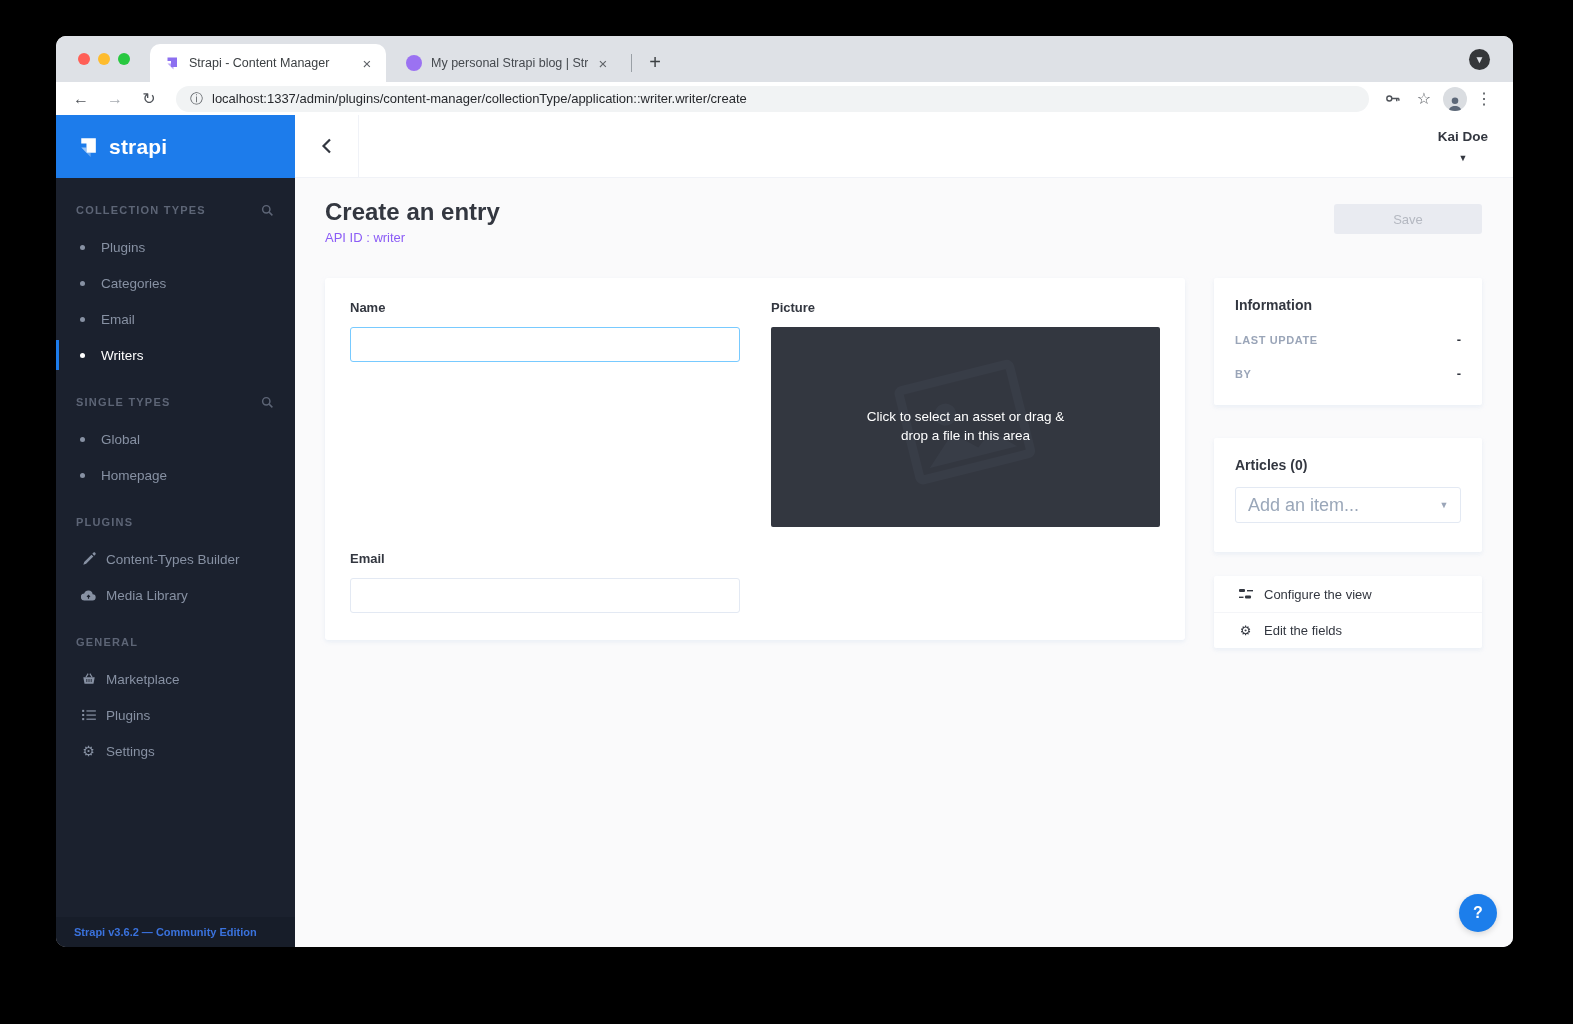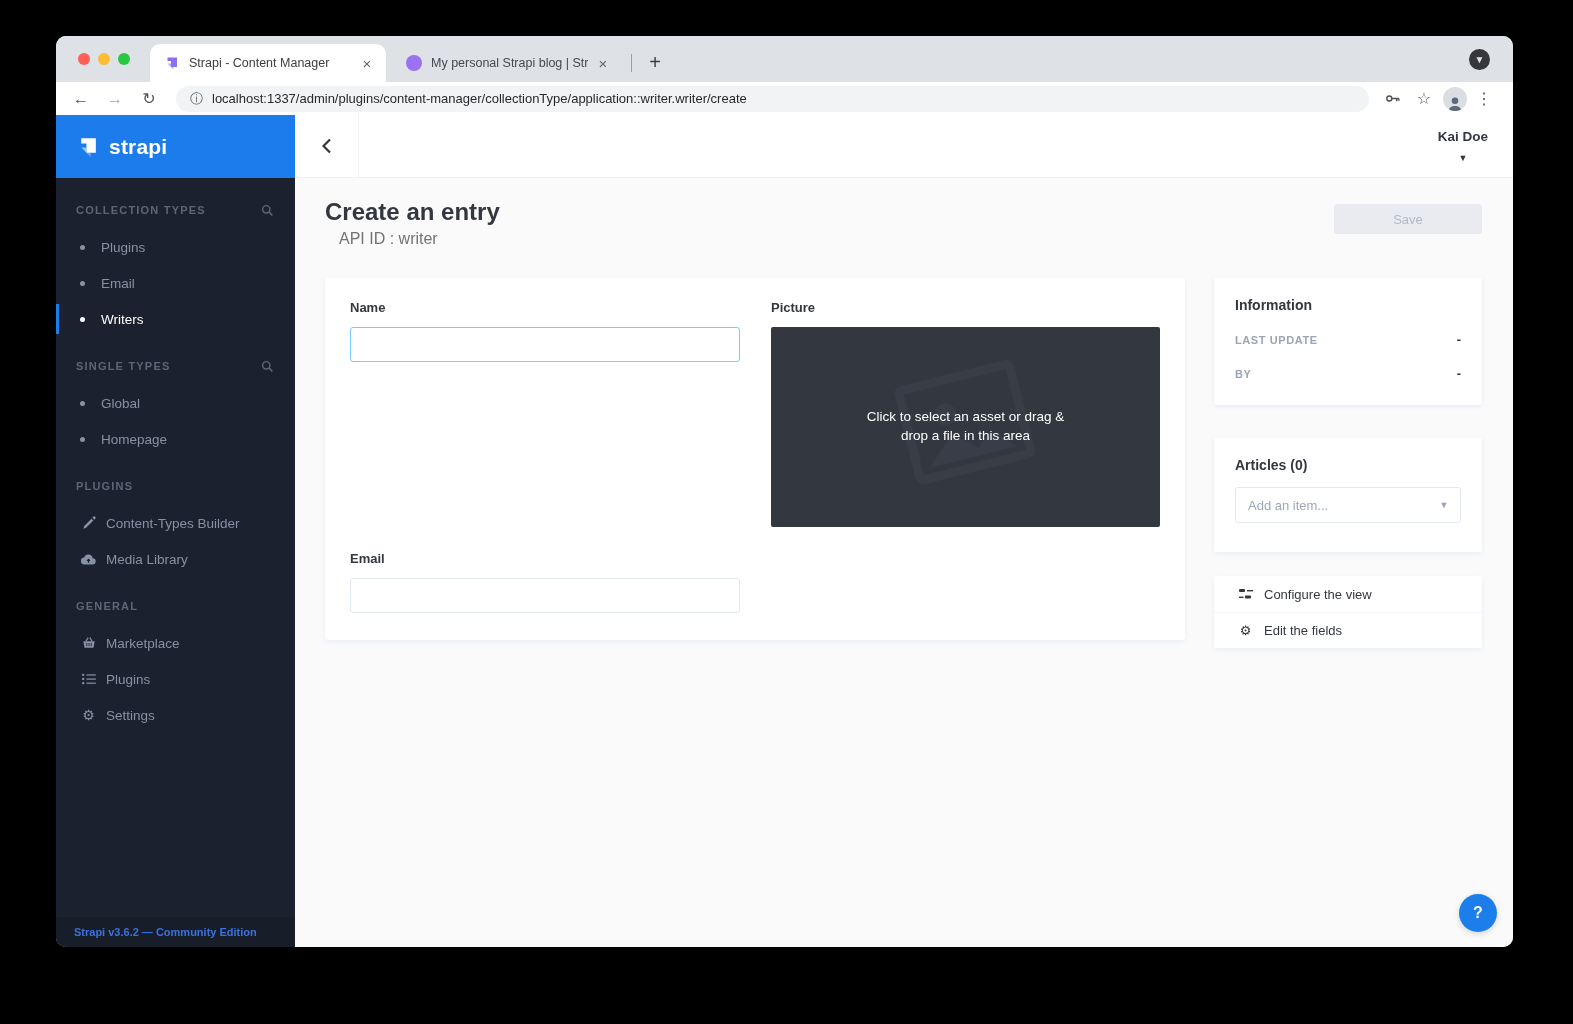--- a/index.html
+++ b/index.html
@@ -71,21 +71,21 @@
   .topbar { height:63px; background:#fff; border-bottom:1px solid #f0f2f7; display:flex;
             align-items:center; justify-content:space-between; flex:none; }
   .back-btn { width:64px; height:63px; border-right:1px solid #f0f2f7; display:flex;
               align-items:center; justify-content:center; }
   .user-menu { margin-right:25px; display:flex; align-items:center; gap:9px;
                font-size:13.5px; font-weight:600; color:#333740;flex-direction:column; }
   .user-caret { font-size:9px; color:#333740; }
 
   .content { position:relative; flex:1; }
   .page-title { position:absolute; left:30px; top:20px; font-size:24px; font-weight:bold; color:#333740; }
-  .page-subtitle { position:absolute; left:44px; top:52px; font-size:16px; color:#737373; }
+  .page-subtitle { position:absolute; left:30px; top:52px; font-size:13px; color:#8b5cf6; }
   .save-btn { position:absolute; right:31px; top:26px; width:148px; height:30px; border:none;
               border-radius:3px; background:#e9ebf1; color:#b4b8c1; font-size:13px;
               font-family:"Liberation Sans",sans-serif; }
 
   .form-card { position:absolute; left:30px; top:100px; width:860px; height:362px; background:#fff;
                border-radius:3px; box-shadow:0 2px 4px rgba(227,233,243,.7); }
   .f-label { position:absolute; font-size:13px; font-weight:600; color:#333740; }
   .txt-input { position:absolute; width:390px; height:35px; border-radius:3px; background:#fff;
                border:1px solid #e3e9f3; font-size:13px; padding:0 10px; color:#333740;
                font-family:"Liberation Sans",sans-serif; outline:none; }
@@ -98,21 +98,21 @@
   .right-col { position:absolute; left:919px; top:100px; width:268px; }
   .panel { background:#fff; border-radius:2px; box-shadow:0 2px 4px rgba(227,233,243,.7); }
   .info-panel { height:127px; padding:19px 21px; margin-bottom:33px; }
   .panel-title { font-size:14px; font-weight:bold; color:#333740; }
   .info-row { display:flex; align-items:center; justify-content:space-between; margin-top:19px; }
   .info-label { font-size:11px; font-weight:bold; letter-spacing:.6px; color:#9aa5b8; }
   .info-value { font-size:13px; font-weight:bold; color:#333740; }
   .articles-panel { height:114px; padding:19px 21px; margin-bottom:24px; }
   .item-select { margin-top:14px; height:36px; border:1px solid #e3e9f3; border-radius:3px;
                  display:flex; align-items:center; justify-content:space-between; background:#fff; }
-  .select-placeholder { font-size:13px; color:#9aa7b9; padding-left:12px; }
+  .select-placeholder { font-size:18px; color:#9aa7b9; padding-left:12px; }
   .select-caret { width:32px; display:flex; align-items:center; justify-content:center;
                   color:#9aa5b8; font-size:9px; }
   .links-panel { overflow:hidden; }
   .link-row { height:36px; display:flex; align-items:center; padding-left:24px; gap:11px;
               font-size:13px; color:#333740; }
   .link-row.bordered { border-top:1px solid #f4f5f8; }
   .link-ic { width:15px; display:flex; justify-content:center; color:#333740; font-size:13px; }
 
   .help-btn { position:absolute; right:16px; bottom:15px; width:38px; height:38px; border-radius:50%;
               background:#1c7eeb; color:#fff; border:none; font-size:16px; font-weight:bold;
@@ -198,20 +198,24 @@
               <circle cx="6.5" cy="6.5" r="4.5"></circle>
                 <path d="M10 10l4 4"></path>
             </svg>
           </div>
           <div class="side-item">
             <span class="bullet"></span>
             <span>Plugins</span>
           </div>
           <div class="side-item">
             <span class="bullet"></span>
+            <span>Categories</span>
+          </div>
+          <div class="side-item">
+            <span class="bullet"></span>
             <span>Email</span>
           </div>
           <div class="side-item active">
             <span class="bullet"></span>
             <span>Writers</span>
           </div>
 
           <div class="section-gap"></div>
 
           <div class="section-header">

